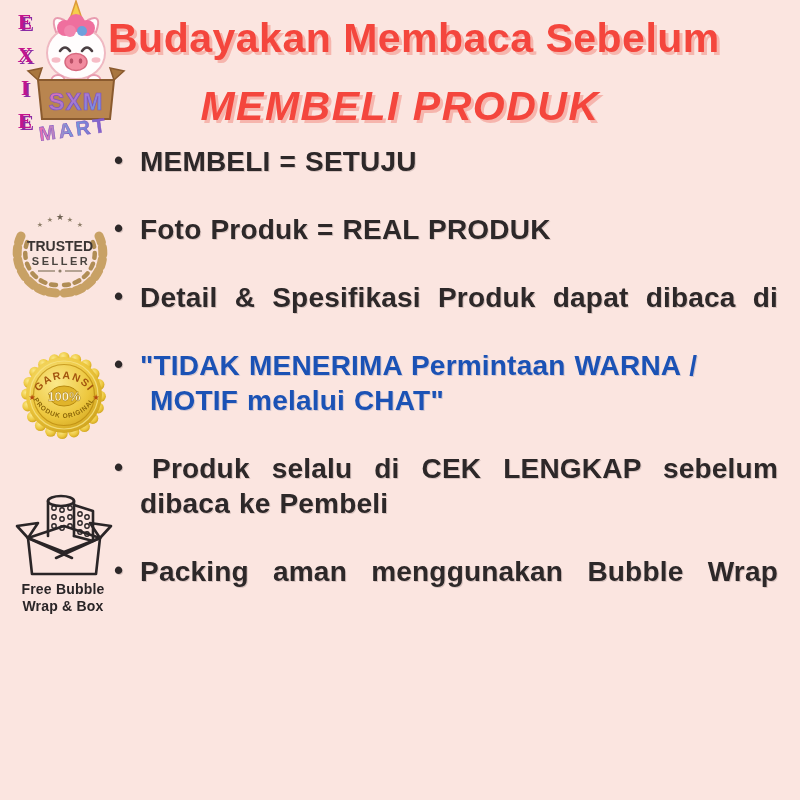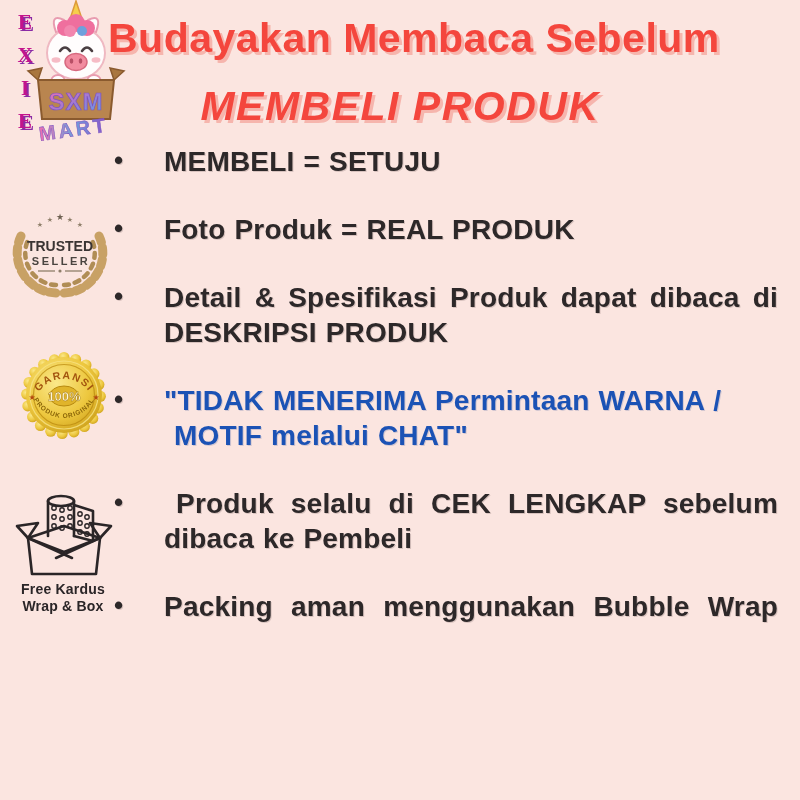--- a/index.html
+++ b/index.html
@@ -37,21 +37,21 @@
   
   .rules {
     position:absolute; left:110px; top:144px; width:668px;
     margin:0; padding:0; list-style:none;
     color:#2D2829; font-weight:bold; font-size:28px; line-height:35px;
     letter-spacing:.2px; word-spacing:1px;
     text-shadow:1px 1px 0 rgba(60,40,40,.18);
   }
   .rules li { position:relative; padding-left:30px; margin-bottom:33px; }
   .bullet { position:absolute; left:4px; top:-1px; font-size:26px; }
-  .line { display:block;margin-left:24px; }
+  .line { display:block; }
   .jline { text-align:justify; text-align-last:justify; }
   .ind { text-indent:12px; }
   .note { color:#1B52B5; text-shadow:1px 1px 0 rgba(27,60,140,.18); }
   .note .n2 { padding-left:10px; }
 </style>
 </head>
 <body>
 
 <div class="canvas">
 
@@ -211,37 +211,36 @@
         <circle cx="56" cy="40" r="2.2"></circle>
       <circle cx="66" cy="28" r="2.2"></circle>
         <circle cx="73" cy="31" r="2.2"></circle>
       <circle cx="66" cy="37" r="2.2"></circle>
         <circle cx="73" cy="40" r="2.2"></circle>
       <circle cx="66" cy="46" r="2.2"></circle>
         <circle cx="73" cy="48" r="2.2"></circle>
     </g>
   </svg>
   <div class="box-caption">
-    <div>Free Kardus</div>
+    <div>Free Bubble</div>
     <div>Wrap &amp; Box</div>
   </div>
 
   <ul class="rules">
     <li>
       <span class="bullet">•</span>
       <span class="line">MEMBELI = SETUJU</span>
     </li>
     <li>
       <span class="bullet">•</span>
       <span class="line">Foto Produk = REAL PRODUK</span>
     </li>
     <li>
       <span class="bullet">•</span>
       <span class="line jline">Detail &amp; Spesifikasi Produk dapat dibaca di</span>
-      <span class="line">DESKRIPSI PRODUK</span>
     </li>
     <li>
       <span class="bullet">•</span>
       <span class="note">
         <span class="line">"TIDAK MENERIMA Permintaan WARNA  /</span>
         <span class="line n2">MOTIF melalui CHAT"</span>
       </span>
     </li>
     <li>
       <span class="bullet">•</span>

